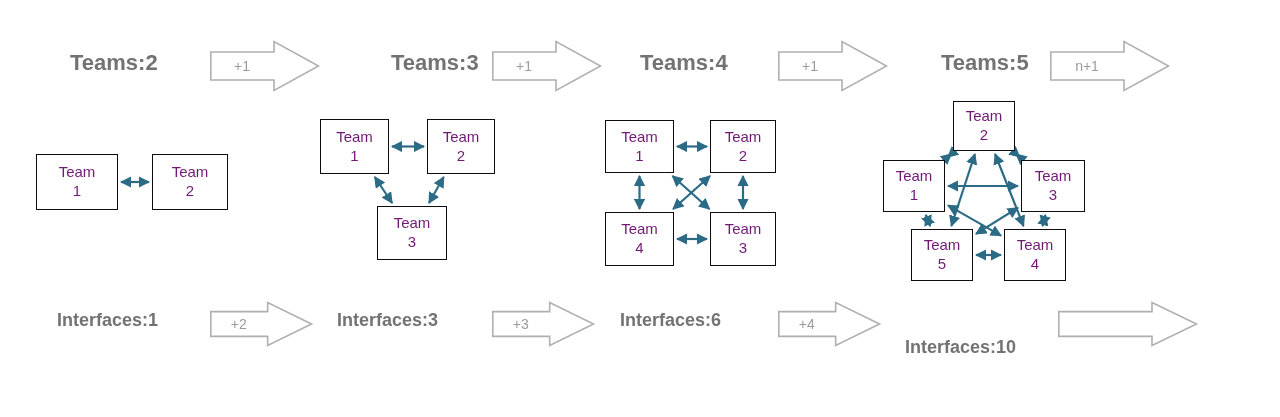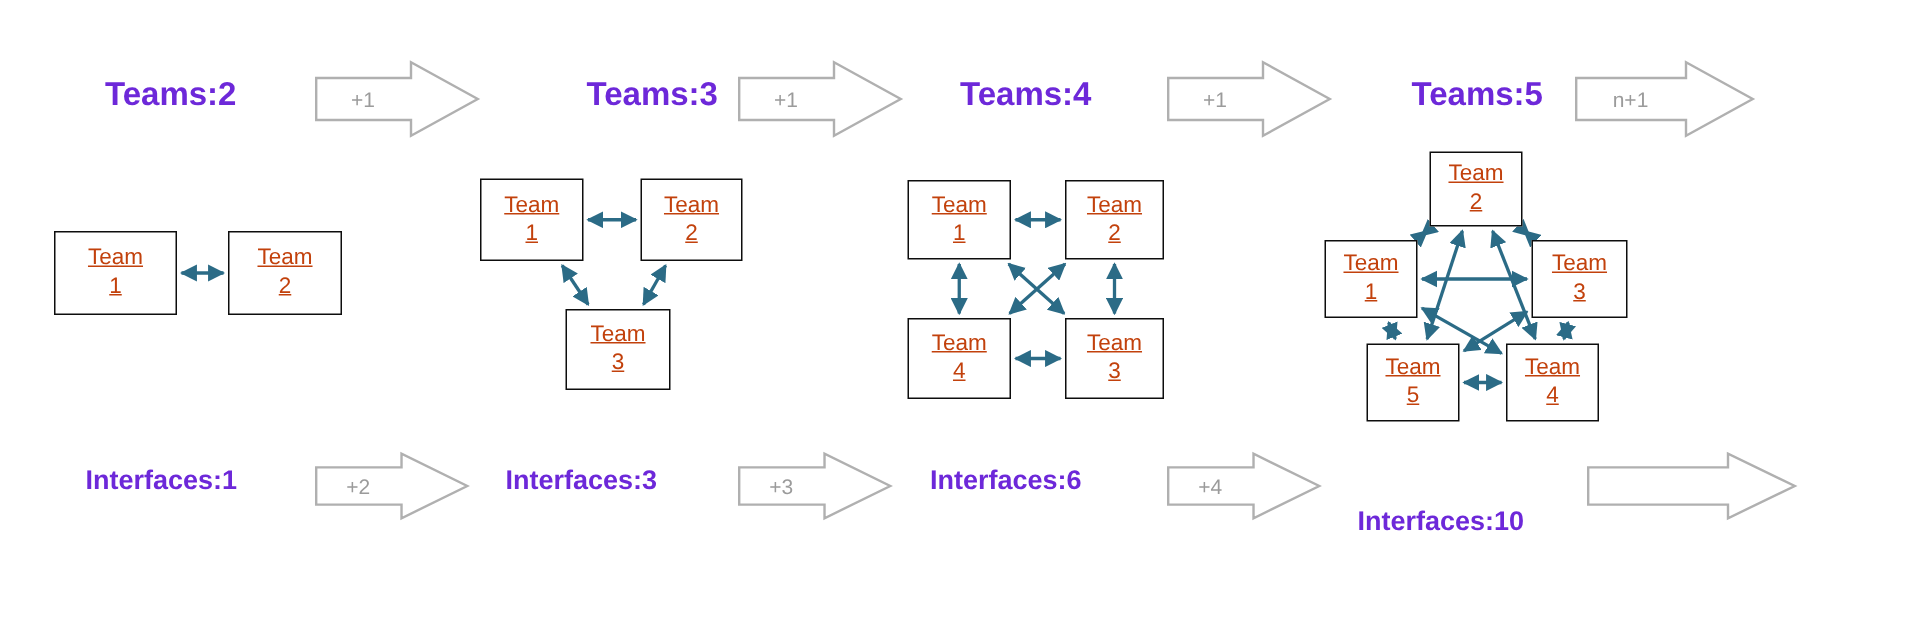--- a/index.html
+++ b/index.html
@@ -5,41 +5,41 @@
   html,body{margin:0;padding:0;}
   body{
     width:1280px;height:417px;background:#ffffff;
     font-family:"Liberation Sans","DejaVu Sans",sans-serif;
     overflow:hidden;position:relative;
   }
   .stage{position:absolute;left:0;top:0;width:1280px;height:417px;}
 
   
   .stage-label{
-    position:absolute;font-weight:bold;color:#6d28d9;
+    position:absolute;font-weight:bold;color:#737373;
     white-space:nowrap;line-height:1;
   }
   .top-label{font-size:22px;}
   .bot-label{font-size:18px;}
 
   
   .block-arrow{position:absolute;}
   .block-arrow svg{display:block;overflow:visible;}
   .arrow-text{
     position:absolute;color:#9b9b9b;font-size:14px;
     white-space:nowrap;line-height:1;
     display:flex;align-items:center;justify-content:center;
   }
 
   
   .team-box{
     position:absolute;border:1.6px solid #0d0d0d;background:#ffffff;
     box-sizing:border-box;display:flex;flex-direction:column;
     align-items:center;justify-content:center;
-    font-size:15px;color:#c2410c;line-height:1.25;z-index:5;text-decoration:underline;
+    font-size:15px;color:#701a75;line-height:1.25;z-index:5;
   }
   .team-box .tb-l2{display:block;}
 
   
   .edges{position:absolute;left:0;top:0;width:1280px;height:417px;
          pointer-events:none;z-index:2;}
 </style>
 </head>
 <body>
 

